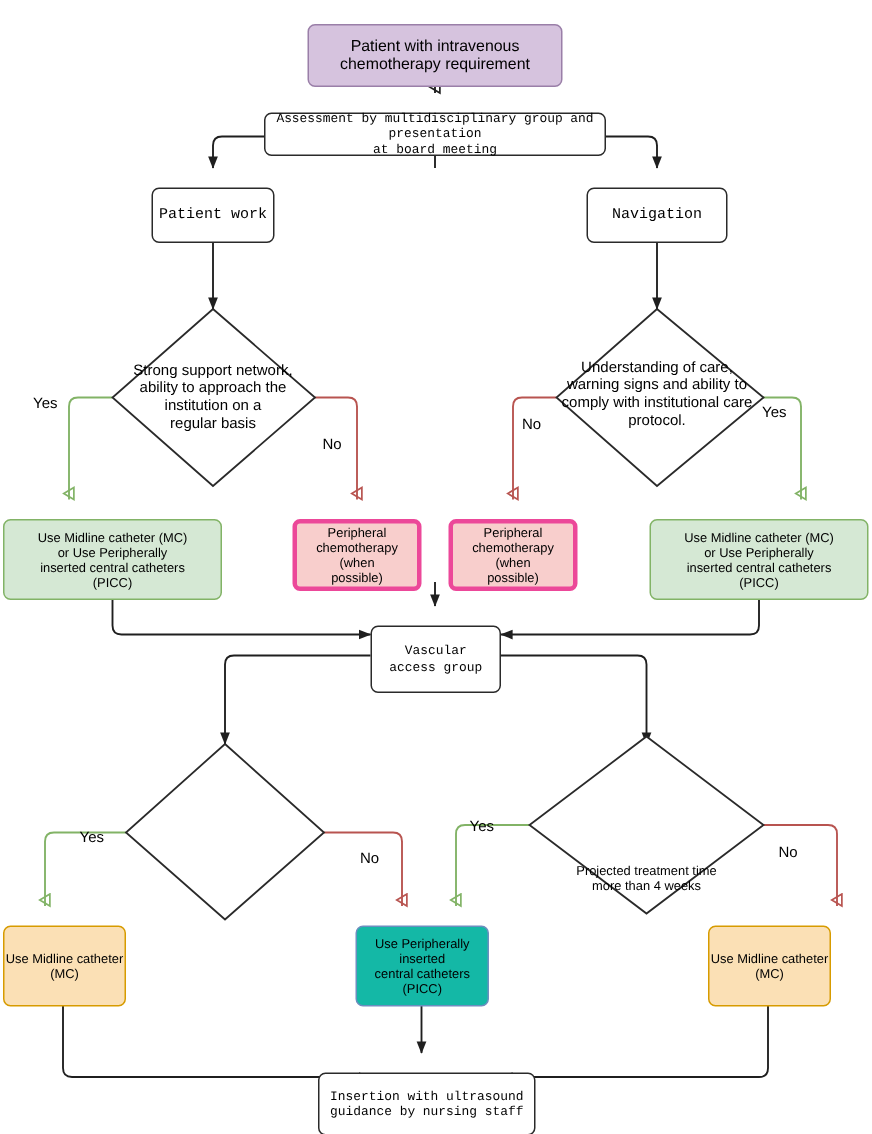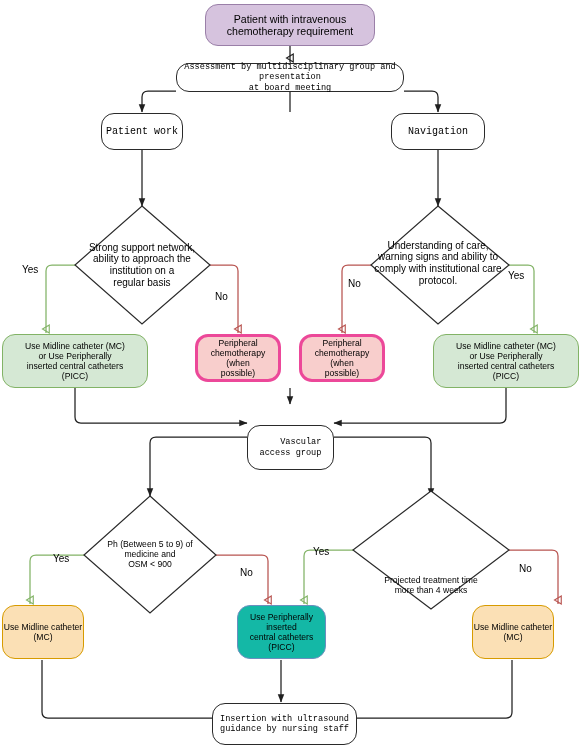--- a/index.html
+++ b/index.html
@@ -28,23 +28,24 @@
     display: flex;
     align-items: center;
     justify-content: center;
     text-align: center;
     color: #000000;
     line-height: 1.18;
     white-space: pre-line;
     z-index: 3;
   }
   .rounded {
-    border-radius: 13px;
+    border-radius: 5px;
     border: 1px solid #000000;
     background: #ffffff;
+    margin-top: 12px;
   }
   .purple  { background: #d6c3de; border: 1px solid #9a7fa8; }
   .green   { background: #d5e8d4; border: 1px solid #82b366; }
   .red     { background: #f8cecc; border: 3px solid #ec4899; }
   .orange  { background: #fbe0b5; border: 1px solid #d79b00; }
   .blue    { background: #14b8a6; border: 1px solid #6c8ebf; }
   .plain   { background: #ffffff; border: 1px solid #2a2a2a; font-family: Liberation Mono, monospace; }
 
   .diamond-label {
     position: absolute;
@@ -173,26 +174,23 @@
 
   <div class="node rounded red fs9" style="left:299px; top:334px; width:86px; height:48px;">Peripheral
 chemotherapy (when
 possible)</div>
 
   <div class="node rounded green fs9" style="left:433px; top:334px; width:146px; height:54px;">Use Midline catheter (MC)
 or Use Peripherally
 inserted central catheters
 (PICC)</div>
 
-  <div class="node rounded plain fs9" style="left:247px; top:425px; width:87px; height:45px;text-align:right;">Vascular
+  <div class="node rounded plain fs9" style="left:247px; top:405px; width:87px; height:45px;">Vascular
 access group</div>
 
-  <div class="diamond-label fs9" style="left:93px; top:531px; width:114px; height:48px;">Ph (Between 5 to 9) of
-medicine and
-OSM &lt; 900</div>
 
   <div class="diamond-label fs9" style="left:362px; top:535px; width:138px; height:32px;margin-top:35px;">Projected treatment time
 more  than 4 weeks</div>
 
   <div class="node rounded orange fs9" style="left:2px; top:605px; width:82px; height:54px;">Use Midline catheter
 (MC)</div>
 
   <div class="node rounded blue fs9" style="left:237px; top:605px; width:89px; height:54px;">Use Peripherally
 inserted
 central catheters

